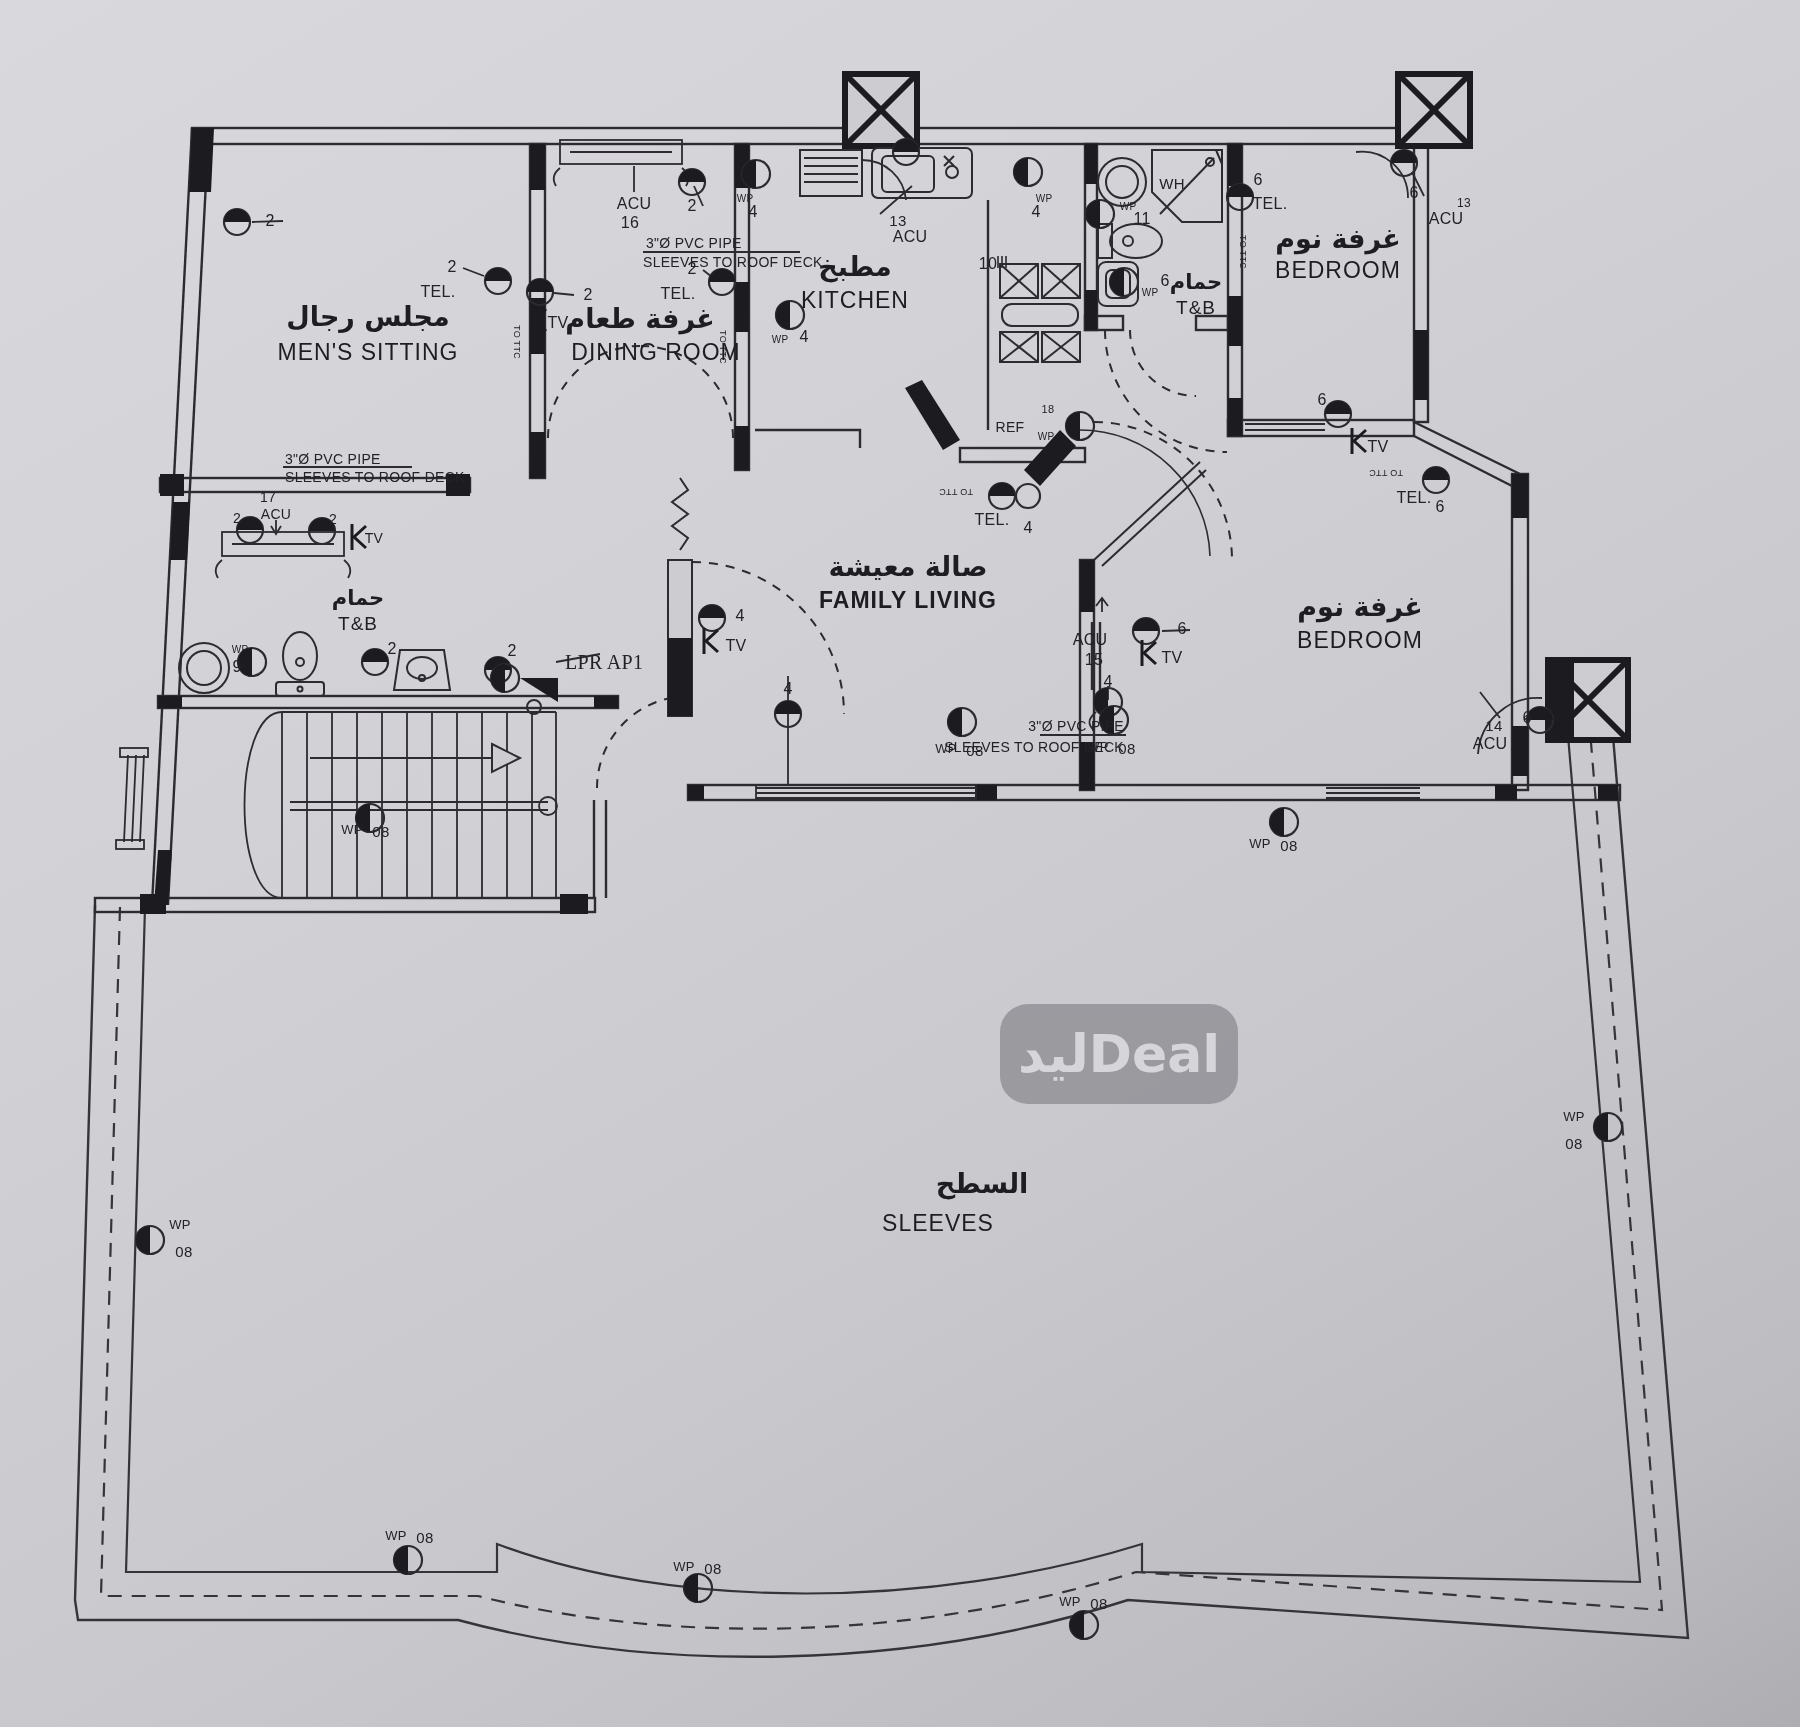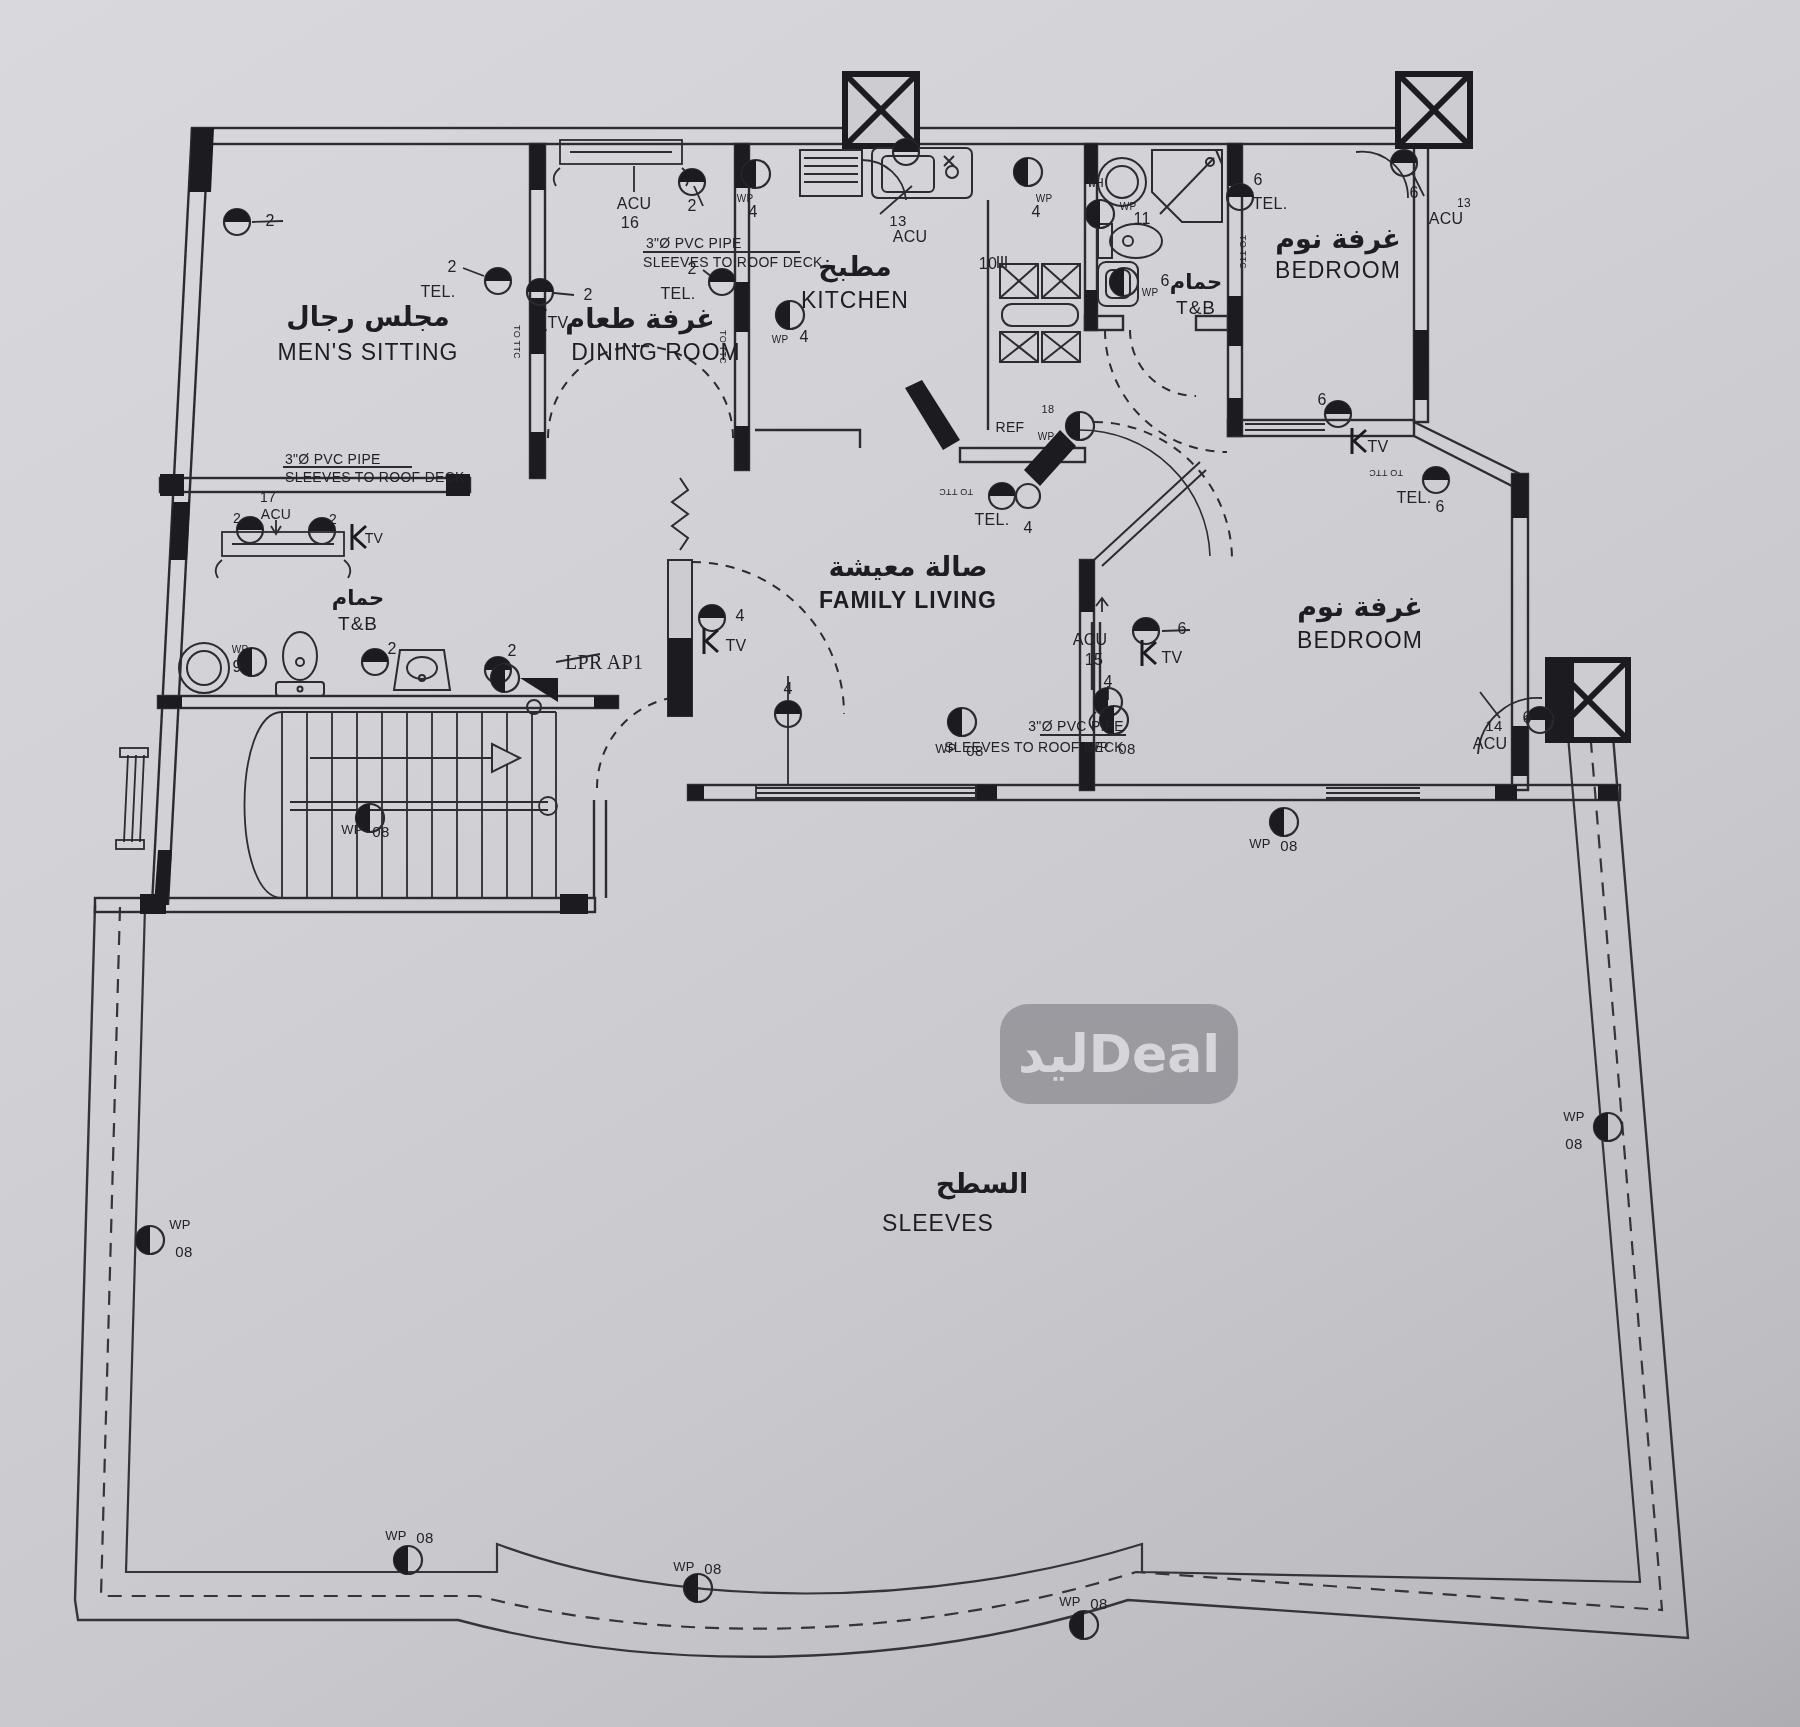--- a/index.html
+++ b/index.html
@@ -438,21 +438,21 @@
       <div class="ann" style="left: 678px; top: 294px; font-size: 16px;">TEL.</div>
       <div class="ann" style="left: 722px; top: 347px; font-size: 9px; transform: translate(-50%, -50%) rotate(90deg);">TO TTC</div>
       <div class="ann" style="left: 780px; top: 340px; font-size: 10px;">WP</div>
       <div class="ann" style="left: 804px; top: 337px; font-size: 16px;">4</div>
       <div class="ann" style="left: 745px; top: 199px; font-size: 10px;">WP</div>
       <div class="ann" style="left: 753px; top: 212px; font-size: 16px;">4</div>
       <div class="ann" style="left: 1044px; top: 199px; font-size: 10px;">WP</div>
       <div class="ann" style="left: 1036px; top: 212px; font-size: 16px;">4</div>
       <div class="ann" style="left: 898px; top: 220px; font-size: 15px;">13</div>
       <div class="ann" style="left: 910px; top: 237px; font-size: 16px;">ACU</div>
-      <div class="ann" style="left: 1096px; top: 183px; font-size: 13px; font-family: Liberation Mono, monospace;">WH</div>
+      <div class="ann" style="left: 1172px; top: 183px; font-size: 15px;">WH</div>
       <div class="ann" style="left: 1128px; top: 207px; font-size: 10px;">WP</div>
       <div class="ann" style="left: 1142px; top: 219px; font-size: 16px;">11</div>
       <div class="ann" style="left: 988px; top: 264px; font-size: 16px;">10</div>
       <div class="ann" style="left: 1150px; top: 293px; font-size: 10px;">WP</div>
       <div class="ann" style="left: 1165px; top: 281px; font-size: 16px;">6</div>
       <div class="ann" style="left: 1048px; top: 409px; font-size: 11px;">18</div>
       <div class="ann" style="left: 1010px; top: 427px; font-size: 14px;">REF</div>
       <div class="ann" style="left: 1046px; top: 437px; font-size: 10px;">WP</div>
       <div class="ann" style="left: 1258px; top: 180px; font-size: 16px;">6</div>
       <div class="ann" style="left: 1270px; top: 204px; font-size: 16px;">TEL.</div>

